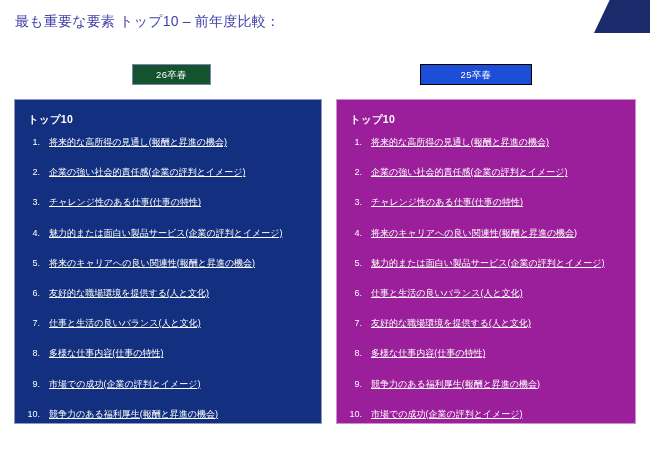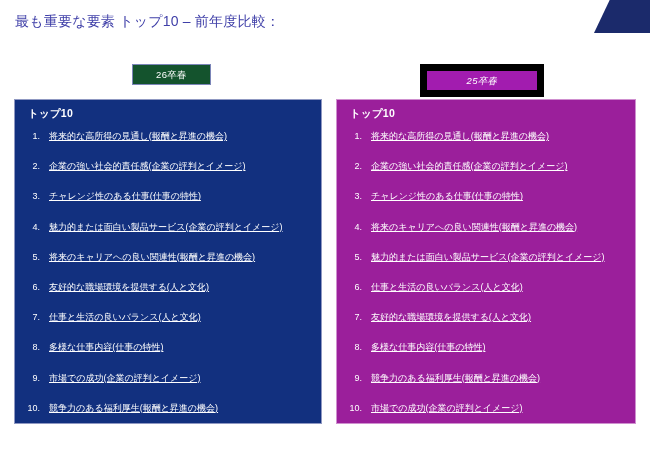--- a/index.html
+++ b/index.html
@@ -52,32 +52,31 @@
     left: 132px;
     top: 64px;
     width: 77px;
     background: #14532d;
     border: 1px solid #7b85b8;
   }
   .badge-right {
     left: 420px;
     top: 64px;
     width: 110px;
-    background: #a21caf;
-    border: 7px solid #000000;
-    font-style: italic;
+    background: #1d4ed8;
+    border: 1px solid #000000;
   }
 
   
   .panel {
     position: absolute;
     top: 99px;
     height: 325px;
     box-sizing: border-box;
-    padding: 7px 10px 0 10px;
+    padding: 13px 10px 0 10px;
   }
   .panel-left {
     left: 14px;
     width: 308px;
     background: #12307F;
     border: 1px solid #8f98c2;
   }
   .panel-right {
     left: 336px;
     width: 300px;

